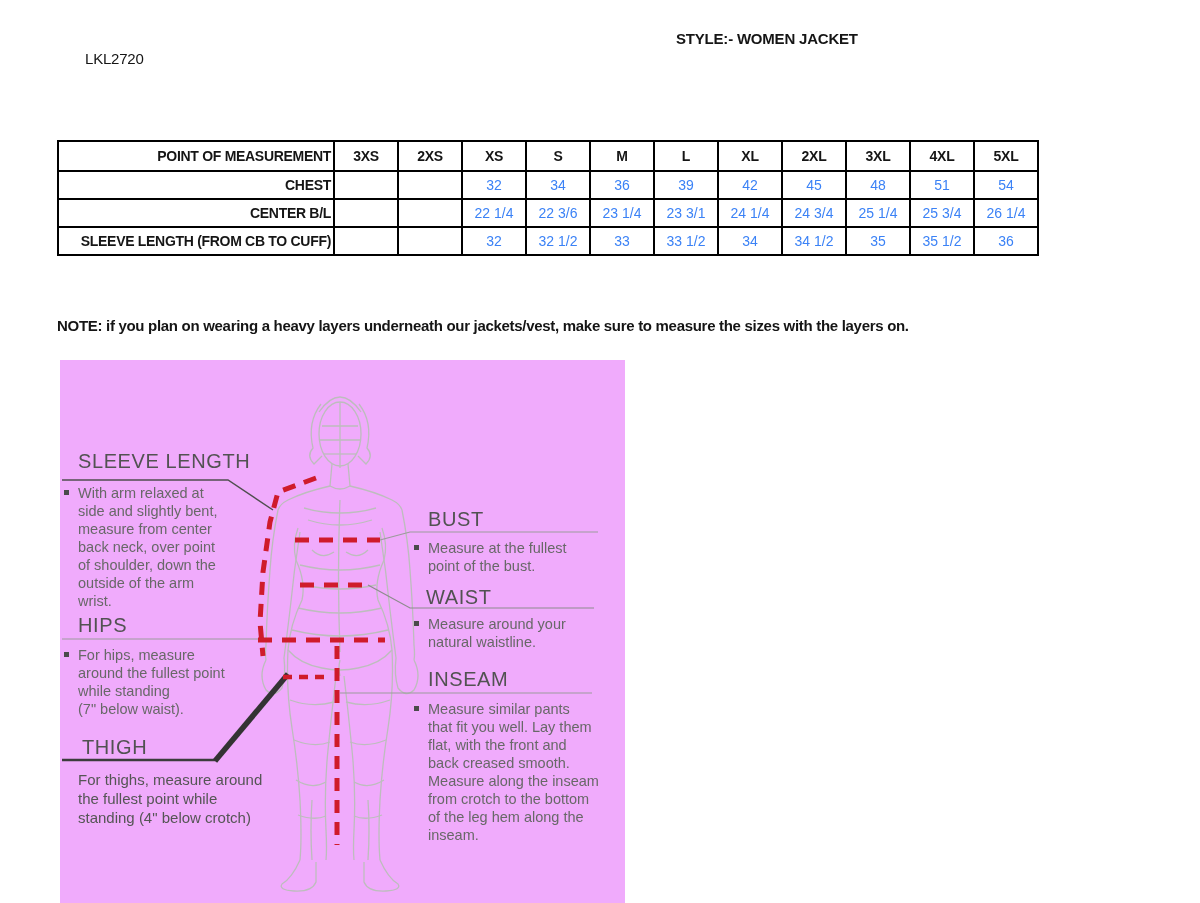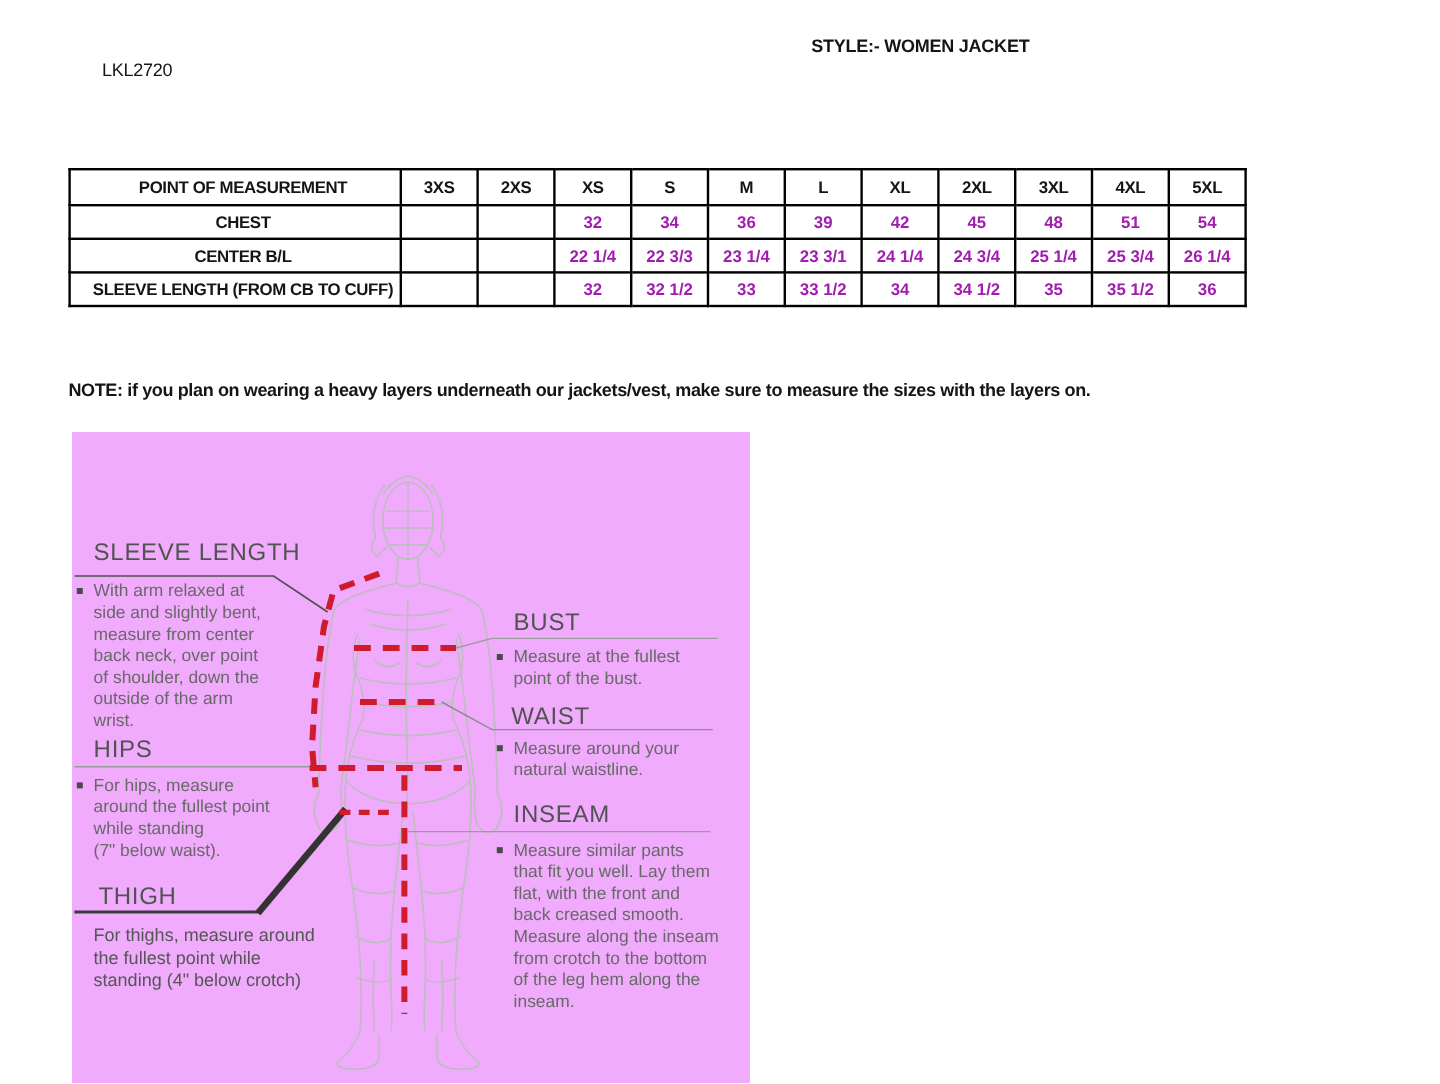--- a/index.html
+++ b/index.html
@@ -9,22 +9,22 @@
   
   .style-label{position:absolute;left:655px;top:30px;font-size:15px;font-weight:700;letter-spacing:-0.2px;margin-left:21px;}
   .product-code{position:absolute;left:57px;top:50px;font-size:15px;font-weight:400;letter-spacing:-0.2px;margin-left:28px;}
   .note-line{position:absolute;left:57px;top:317px;font-size:15px;font-weight:700;letter-spacing:-0.3px;}
 
   
   .size-table{position:absolute;left:57px;top:140px;border-collapse:collapse;table-layout:fixed;}
   .size-table td,.size-table th{border:2px solid #000;font-size:14px;vertical-align:middle;
         padding:0 2px;overflow:hidden;white-space:nowrap;}
   .size-table th{font-weight:700;letter-spacing:-0.3px;}
-  .size-table .rowlabel{text-align:center;font-weight:700;letter-spacing:-0.3px;padding-left:15px;}
-  .size-table .val{text-align:center;font-weight:700;color:#a21caf;}
+  .size-table .rowlabel{text-align:right;font-weight:700;letter-spacing:-0.3px;padding-left:15px;}
+  .size-table .val{text-align:center;font-weight:400;color:#3b82f6;}
   .size-table col.c-label{width:276px;}
   .size-table col.c-size{width:64px;}
   .size-table tr.hdr{height:30px;}
   .size-table tr.datarow{height:28px;}
   .size-table th.szcol{text-align:center;}
 
   
   .diagram{position:absolute;left:60px;top:360px;width:565px;height:543px;background:#f0abfc;}
   .diagram svg{position:absolute;left:0;top:0;}
   .dtitle{position:absolute;font-size:20px;font-weight:400;letter-spacing:0.6px;color:#525252;white-space:nowrap;}
@@ -82,21 +82,21 @@
       <td class="val">45</td>
       <td class="val">48</td>
       <td class="val">51</td>
       <td class="val">54</td>
     </tr>
     <tr class="datarow">
       <td class="rowlabel">CENTER B/L</td>
       <td class="val"></td>
       <td class="val"></td>
       <td class="val">22 1/4</td>
-      <td class="val">22 3/3</td>
+      <td class="val">22 3/6</td>
       <td class="val">23 1/4</td>
       <td class="val">23 3/1</td>
       <td class="val">24 1/4</td>
       <td class="val">24 3/4</td>
       <td class="val">25 1/4</td>
       <td class="val">25 3/4</td>
       <td class="val">26 1/4</td>
     </tr>
     <tr class="datarow">
       <td class="rowlabel">SLEEVE LENGTH (FROM CB TO CUFF)</td>

